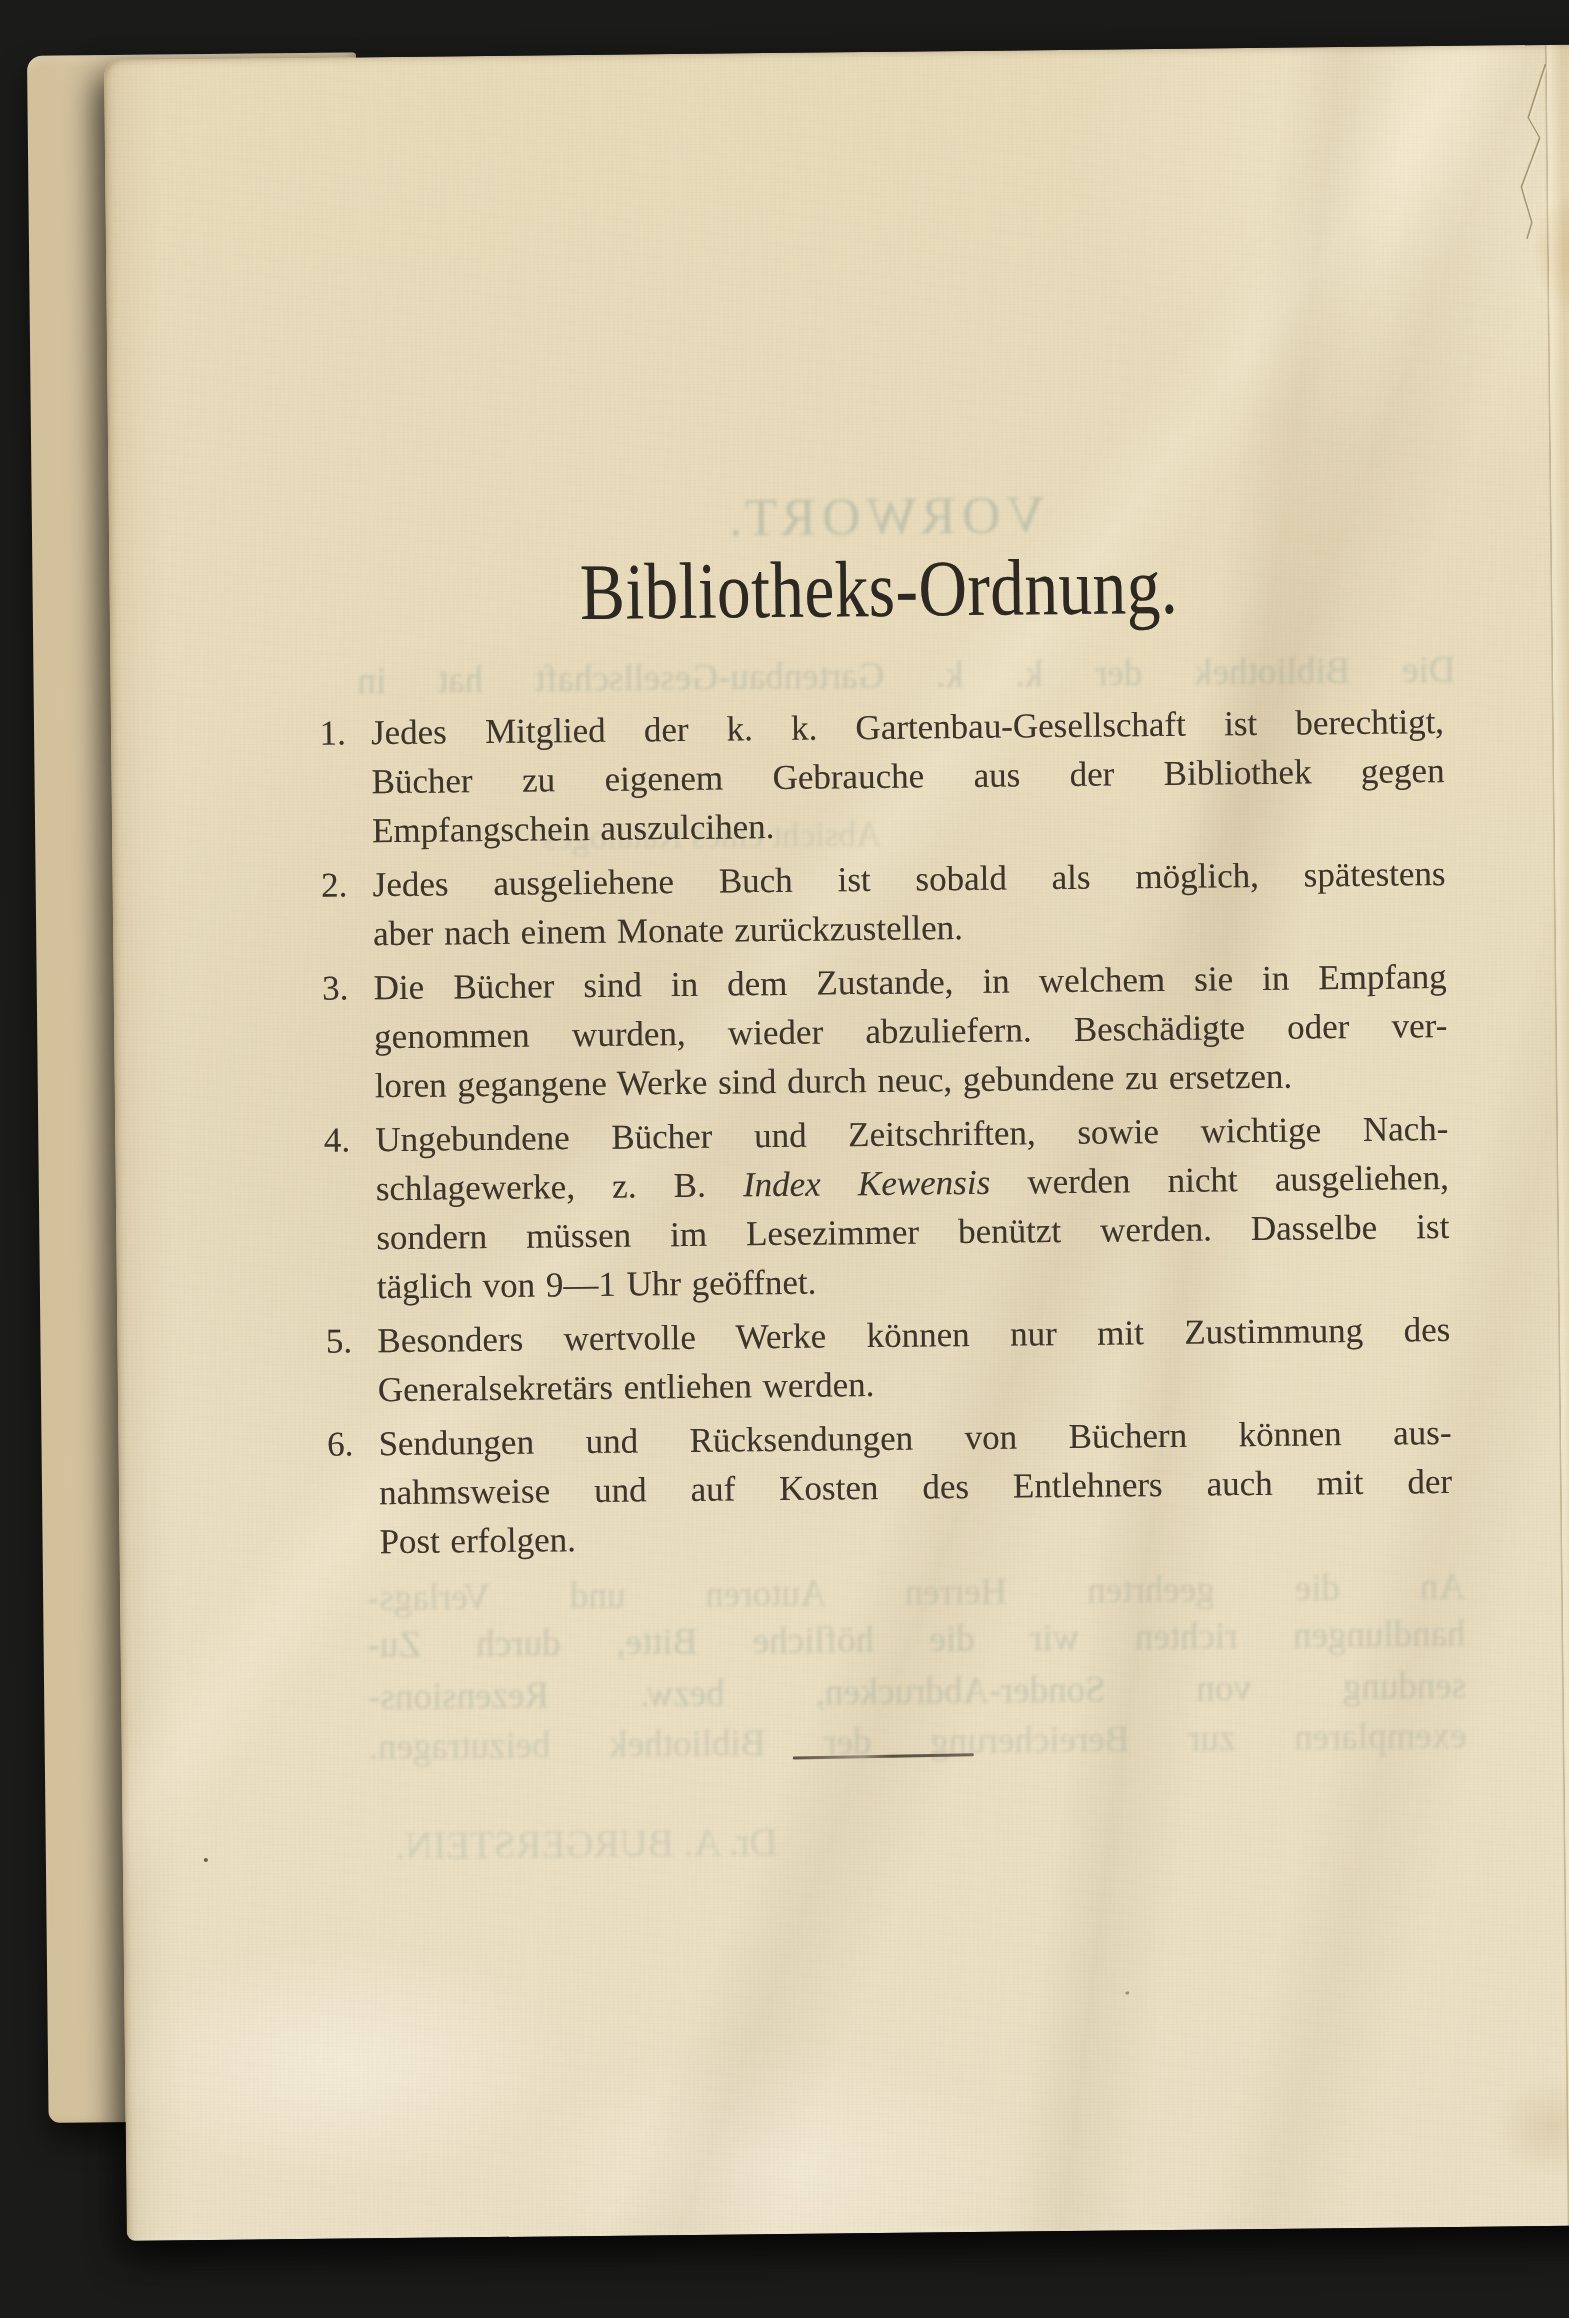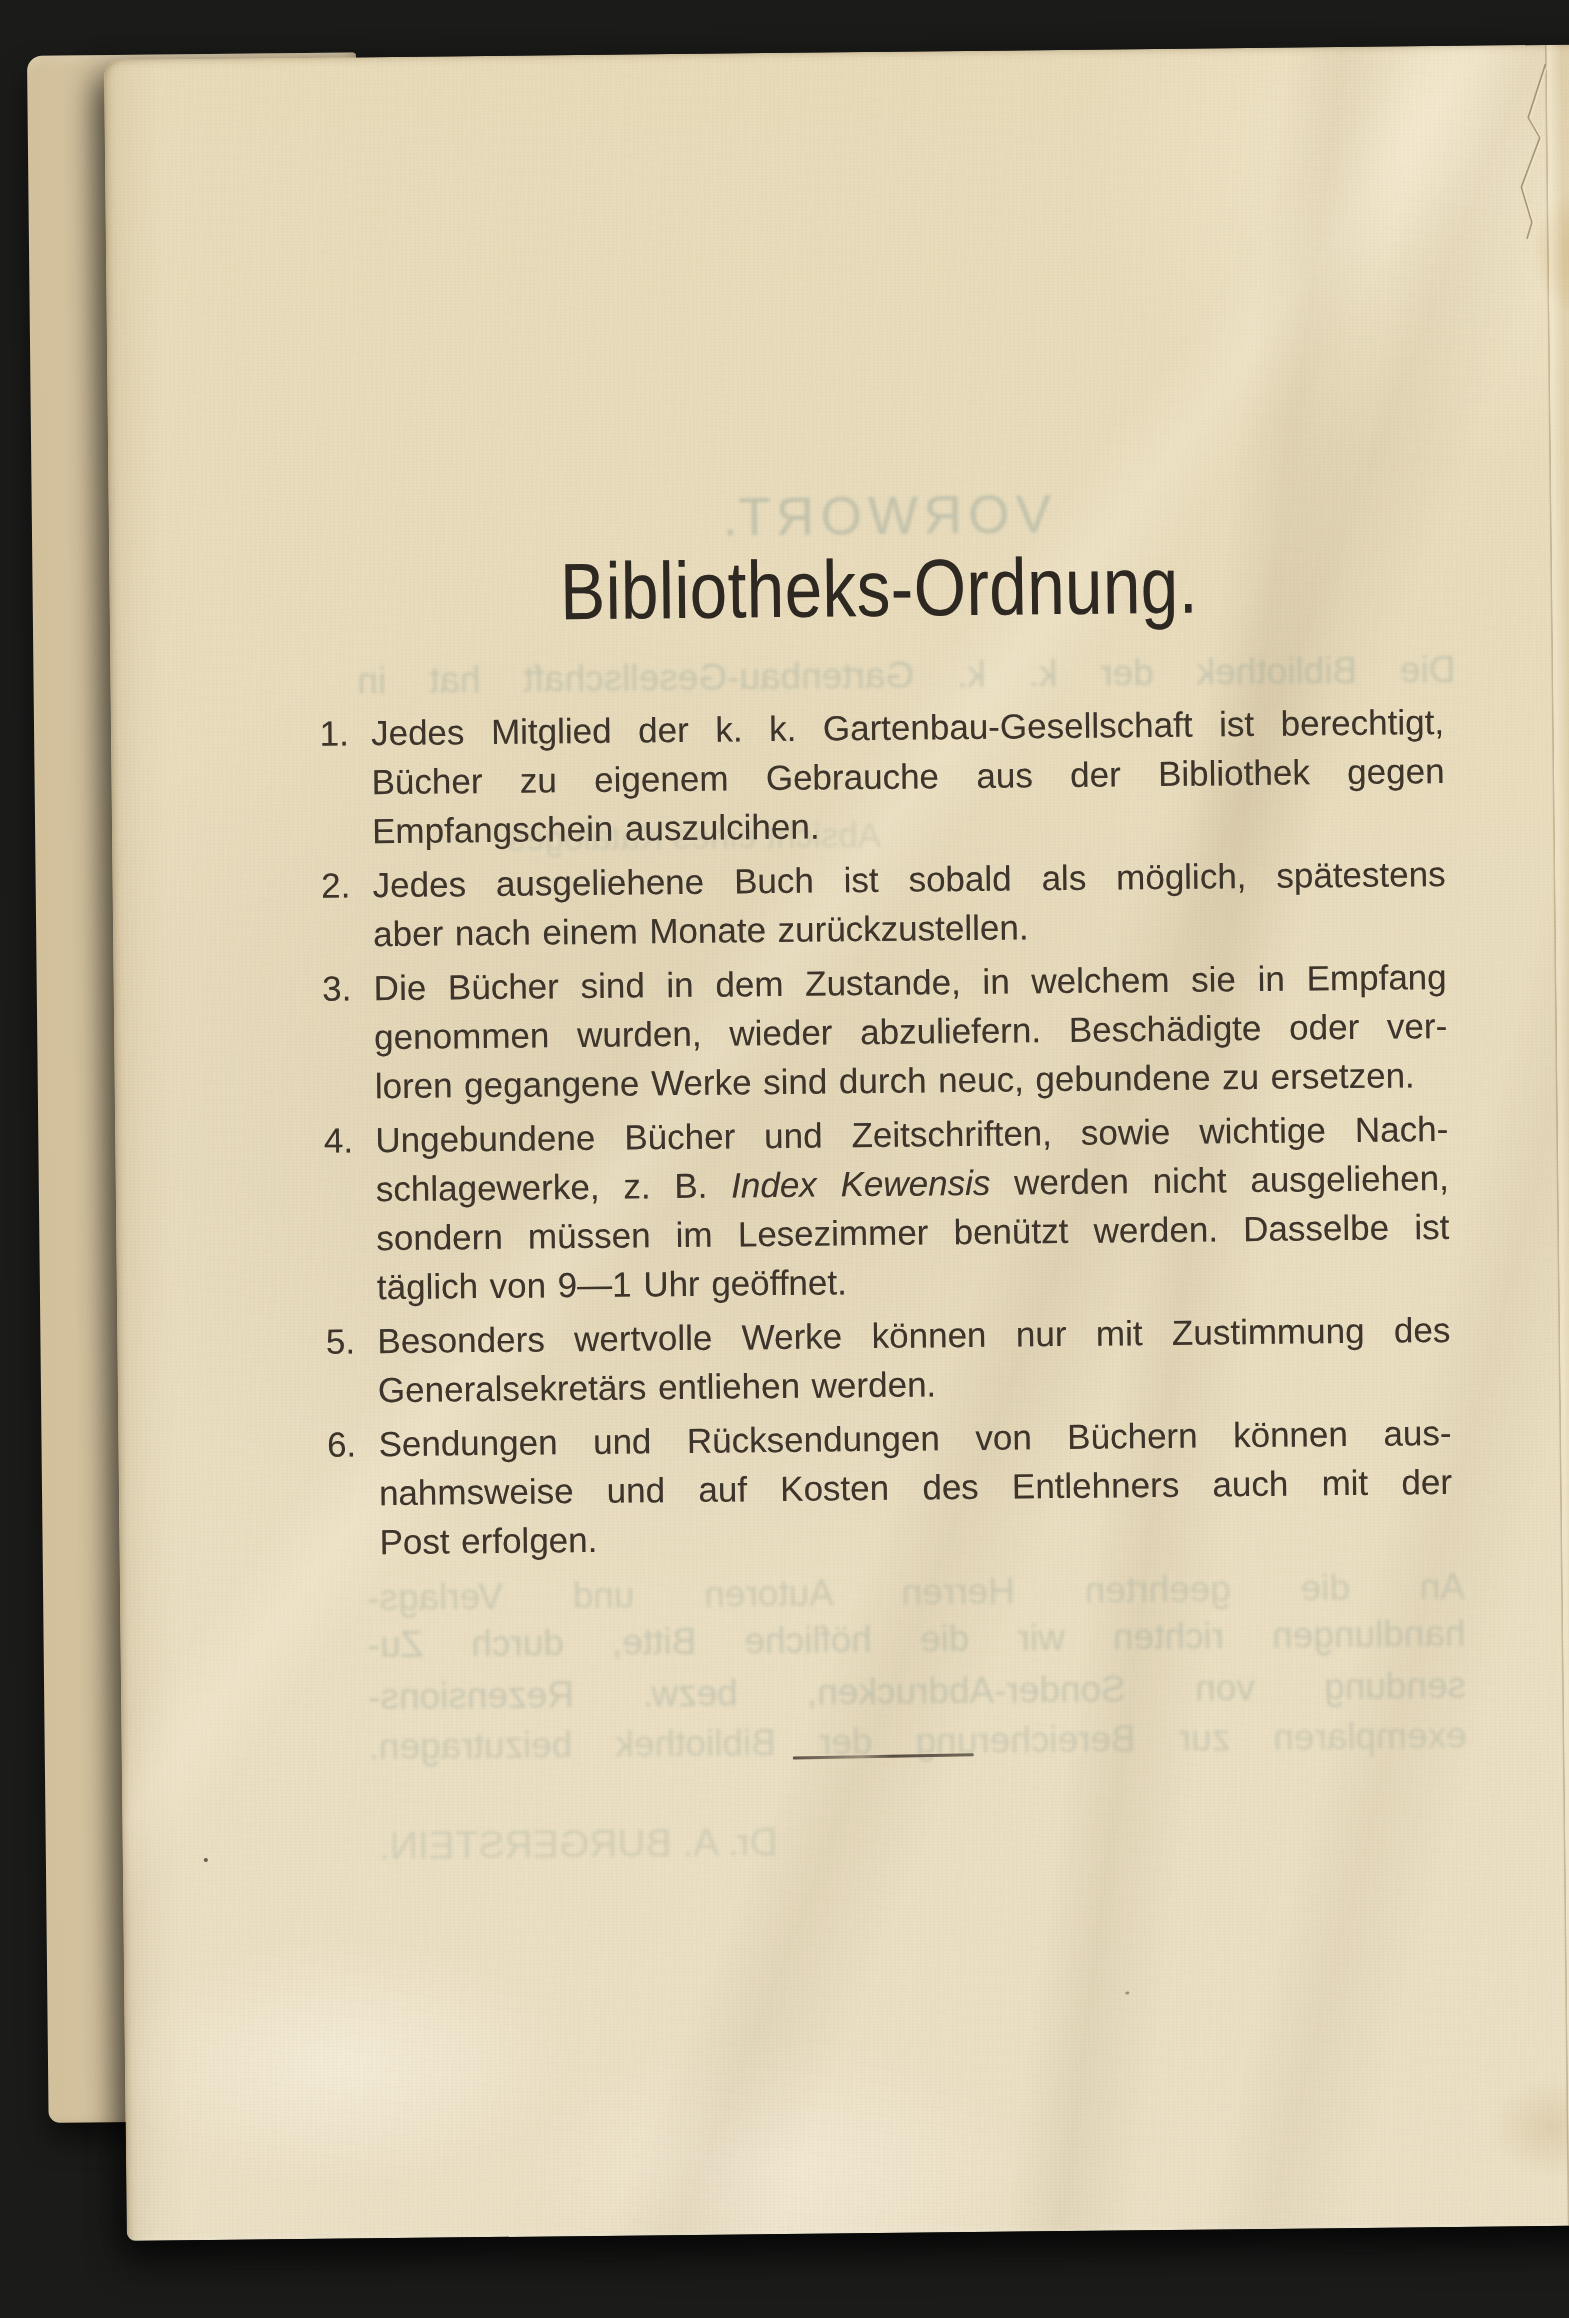--- a/index.html
+++ b/index.html
@@ -1,21 +1,21 @@
 <!DOCTYPE html>
 <html style="font-size:10px"><head>
 <meta charset="utf-8">
 <style>
   html,body { margin:0; padding:0; background:#0e0e0d; }
   .scene {
     position:relative; width:1569px; height:2319px; overflow:hidden;
     background:
       radial-gradient(1139px 886px at 65% 35%, #262523, #1b1b1a 70%),
       #1a1a19;
-    font-family:Liberation Sans, sans-serif;
+    font-family:Liberation Serif, serif;
   }
   
   .back-sheet {
     position:absolute; left:26.6px; top:56px; width:329px; height:2067px;
     transform:rotate(-0.6deg); transform-origin:top left;
     border-radius:15px 3.8px 5px 11.4px;
     background:linear-gradient(90deg, #d2c09b 0%, #d7c6a3 30%, #d3c19c 100%);
     box-shadow: inset -6.3px 0 11.4px -5px rgba(90,70,40,.40),
                 inset 0 8.9px 11.4px -7.6px rgba(255,250,235,.45),
                 0 16.5px 29px rgba(0,0,0,.55);

